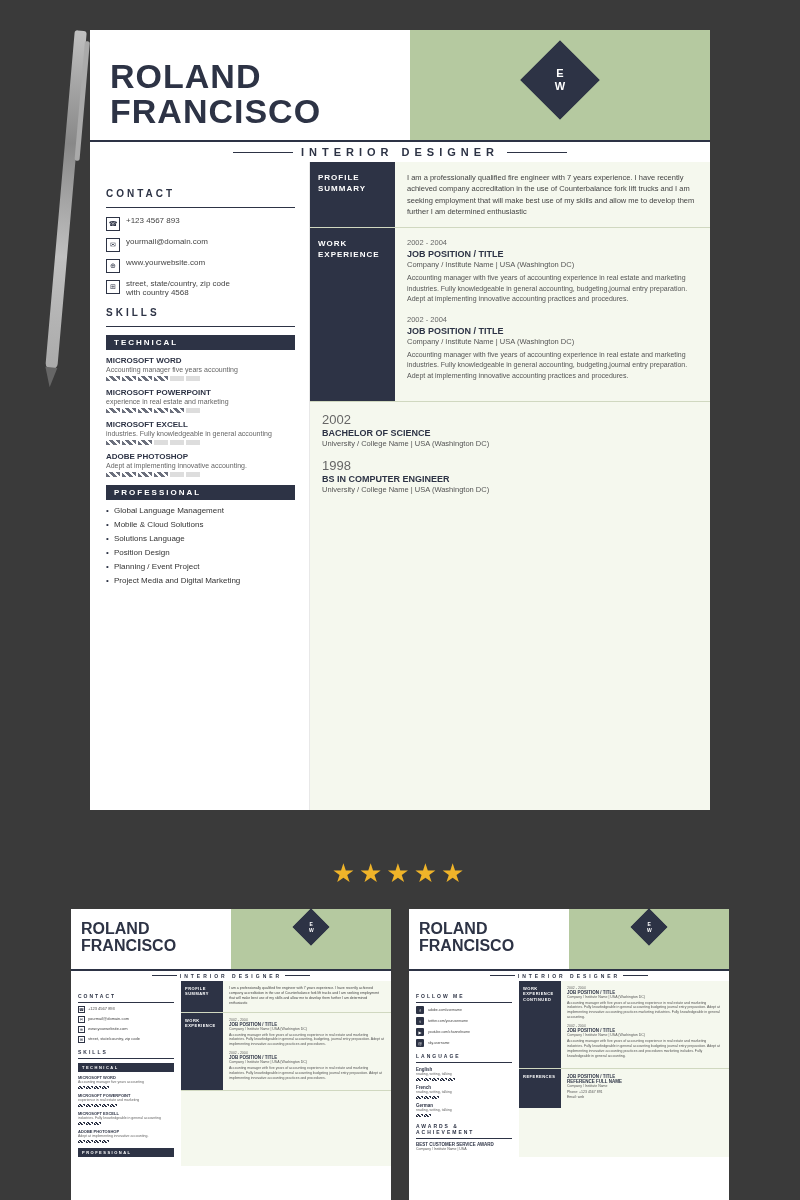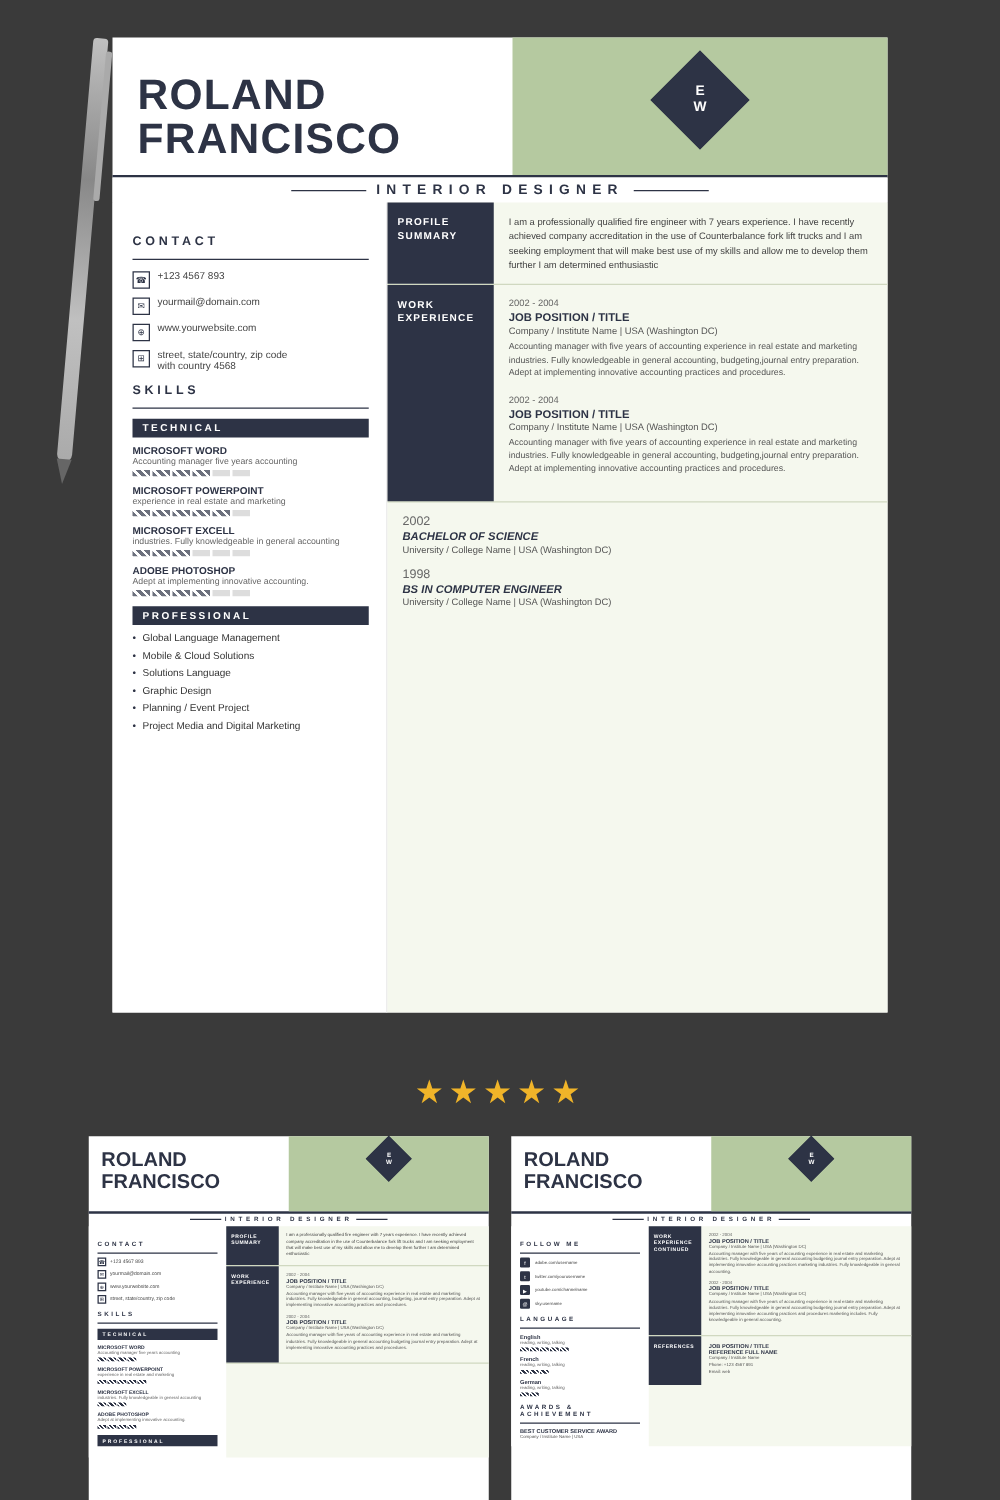--- a/index.html
+++ b/index.html
@@ -323,31 +323,30 @@
     .job-desc {
       font-size: 7px;
       color: #555;
       line-height: 1.5;
     }
 
     .edu-entry {
       margin-bottom: 10px;
     }
     .edu-year {
-      font-size: 10px;
+      font-size: 13px;
       color: #666;
       margin-bottom: 1px;
     }
     .edu-degree {
       font-size: 9px;
       font-weight: 700;
       color: #2d3345;
       text-transform: uppercase;
       margin-bottom: 1px;
-      font-style: italic;
     }
     .edu-school {
       font-size: 7.5px;
       color: #555;
     }
 
     
     .preview-row {
       display: flex;
       gap: 18px;
@@ -709,21 +708,21 @@
           <div class="skill-bar-seg"></div>
           <div class="skill-bar-empty"></div>
           <div class="skill-bar-empty"></div>
       </div>
 
       <div class="skill-category-bar" style="margin-top:8px;">PROFESSIONAL</div>
 
       <div class="pro-skill-item">Global Language Management</div>
       <div class="pro-skill-item">Mobile &amp; Cloud Solutions</div>
       <div class="pro-skill-item">Solutions Language</div>
-      <div class="pro-skill-item">Graphic Design</div>
+      <div class="pro-skill-item">Position Design</div>
       <div class="pro-skill-item">Planning / Event Project</div>
       <div class="pro-skill-item">Project Media and Digital Marketing</div>
     </div>
 
     <div class="right-column">
 
       <div class="right-section">
         <div class="right-section-label">PROFILE<br>SUMMARY</div>
         <div class="right-section-content">
           <p class="profile-text">I am a professionally qualified fire engineer with 7 years experience. I have recently achieved company accreditation in the use of Counterbalance fork lift trucks and I am seeking employment that will make best use of my skills and allow me to develop them further I am determined enthusiastic</p>

